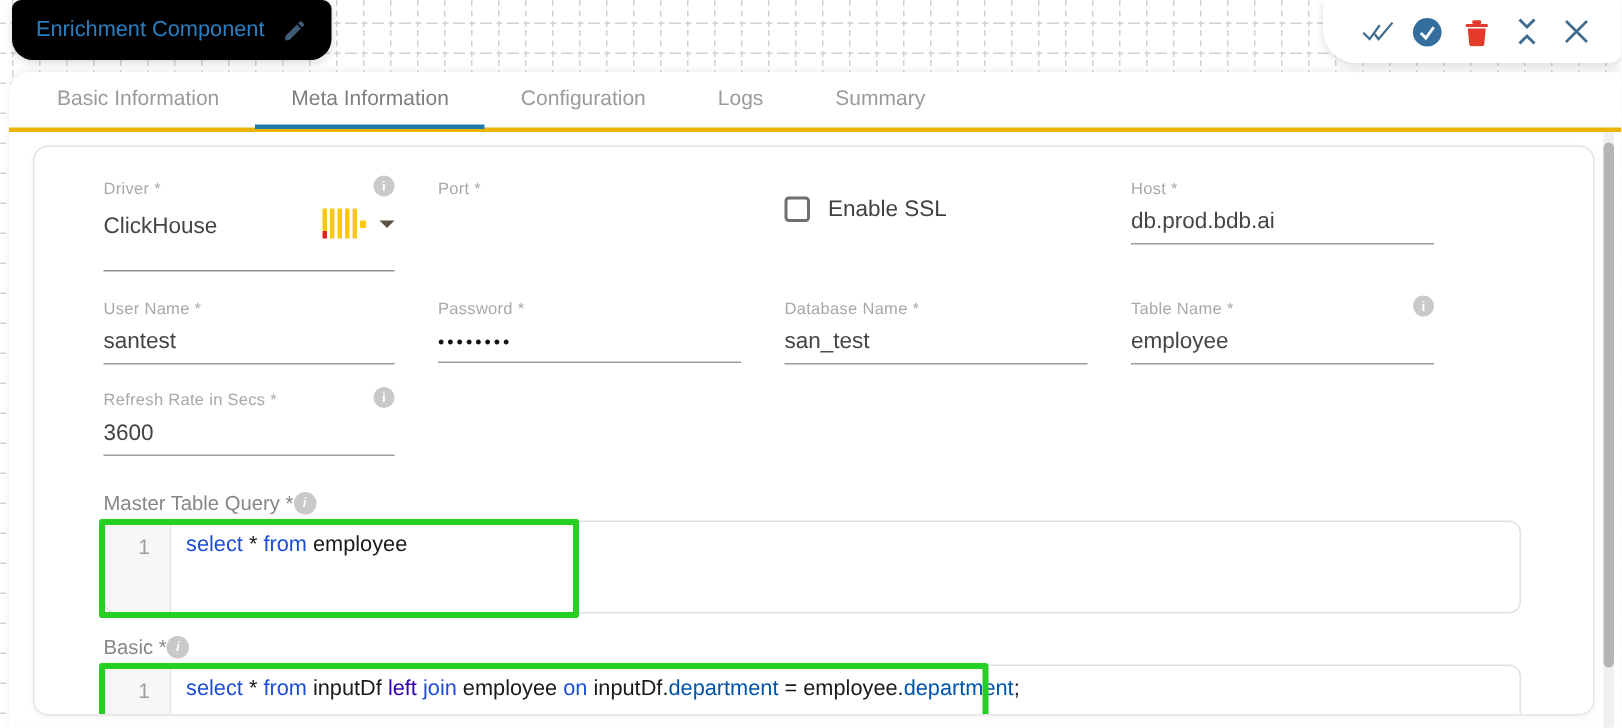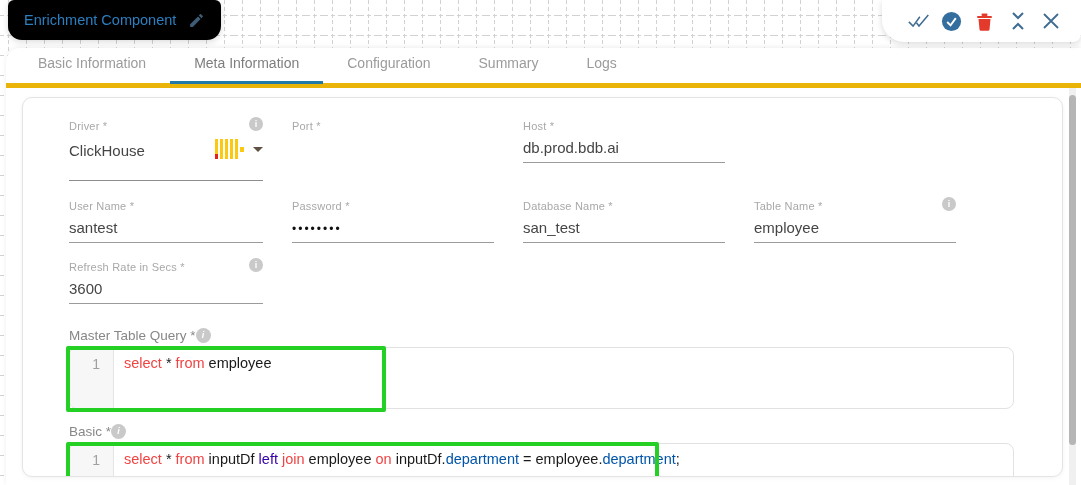--- a/index.html
+++ b/index.html
@@ -22,21 +22,21 @@
   .toolbar-pill { position:absolute; right:0; top:0; height:42px; z-index:3;
     background:#fff; border-radius:0 0 8px 22px; box-shadow:0 2px 6px rgba(0,0,0,.14);
     display:flex; align-items:center; padding:0 14px 0 20px; gap:0; }
   .tb-btn { width:33px; height:30px; display:flex; align-items:center; justify-content:center; cursor:pointer; }
 
   
   .main-panel { position:absolute; left:6px; top:48px; width:1075px; height:437px; z-index:1;
     background:#fff; border-radius:14px 0 0 0; box-shadow:0 -1px 5px rgba(0,0,0,.07); }
 
   
-  .tabs { display:flex; align-items:flex-end; height:40px; border-bottom:5px solid #eab308; padding-left:8px; }
+  .tabs { display:flex; align-items:flex-end; height:40px; border-bottom:3px solid #eab308; padding-left:8px; }
   .tab { position:relative; padding:0 24px; height:40px; display:flex; align-items:center;
     font-size:14px; color:#9b9b9b; cursor:pointer; white-space:nowrap; }
   .tab.active { color:#7e7e7e; }
   .tab.active::after { content:""; position:absolute; left:0; right:0; bottom:-1px; height:3px; background:#2179a8; }
 
   
   .card { position:absolute; left:16px; top:49px; width:1041px; height:380px;
     background:#fff; border:1px solid #e4e4e4; border-radius:10px; box-shadow:0 1px 4px rgba(0,0,0,.05);
     padding:22px 47px 0 46px; overflow:hidden; }
 
@@ -72,21 +72,21 @@
   .sec-label-row { display:flex; align-items:center; gap:0; position:relative; }
   .sec-label { font-size:13.5px; color:#878787; }
   .sec-info { position:static; width:15px; height:15px; line-height:15px; font-size:9px;
     border-radius:50%; background:#c9c9c9; color:#fff; font-weight:bold; text-align:center; cursor:pointer; }
 
   .editor { position:relative; width:945px; height:62px; border:1px solid #e2e2e2; border-radius:8px;
     display:flex; background:#fff; margin-top:4px; }
   .gutter { width:44px; background:#f7f7f7; border-right:1px solid #e4e4e4; border-radius:8px 0 0 8px;
     font-size:14px; color:#a0a0a0; text-align:right; padding:8px 13px 0 0; }
   .code { flex:1; padding:7px 10px; font-size:14.5px; color:#1a1a1a; cursor:text; white-space:nowrap; overflow:hidden; }
-  .tok-kw { color:#ef4444; }
+  .tok-kw { color:#1d4ed8; }
   .tok-bi { color:#3300aa; }
   .tok-v2 { color:#0055aa; }
   .tok-pl { color:#1a1a1a; }
 
   .hl-box { position:absolute; border:4px solid #25d025; border-radius:2px; top:-2px; left:-4px; pointer-events:none; z-index:2; }
   .hl-1 { width:320px; height:66px; }
   .hl-2 { width:593px; height:66px; }
 
   .mt-24 { margin-top:24px; }
   .mt-14 { margin-top:15px; }
@@ -153,22 +153,22 @@
       </svg>
     </span>
   </div>
 
   <div class="main-panel">
 
     <div class="tabs">
       <div class="tab">Basic Information</div>
       <div class="tab active">Meta Information</div>
       <div class="tab">Configuration</div>
+      <div class="tab">Logs</div>
       <div class="tab">Summary</div>
-      <div class="tab">Logs</div>
     </div>
 
     <div class="card">
 
       <div class="form-grid">
         <div class="field">
           <span class="f-label">Driver *</span>
           <i class="info-dot">i</i>
           <div class="driver-value">
             <span class="driver-text">ClickHouse</span>
@@ -180,20 +180,26 @@
                 <span class="ch-bar"></span>
                 <span class="ch-dot"></span>
             </span>
             <span class="caret"></span>
           </div>
         </div>
         <div class="field">
           <span class="f-label">Port *</span>
         </div>
         <div class="field">
+          <div class="ssl-wrap">
+            <span class="checkbox"></span>
+            <span class="ssl-label">Enable SSL</span>
+          </div>
+        </div>
+        <div class="field">
           <span class="f-label">Host *</span>
           <input class="f-input" readonly="" value="db.prod.bdb.ai" style="">
         </div>
       </div>
 
       <div class="row-gap"></div>
 
       <div class="form-grid">
         <div class="field">
           <span class="f-label">User Name *</span>

